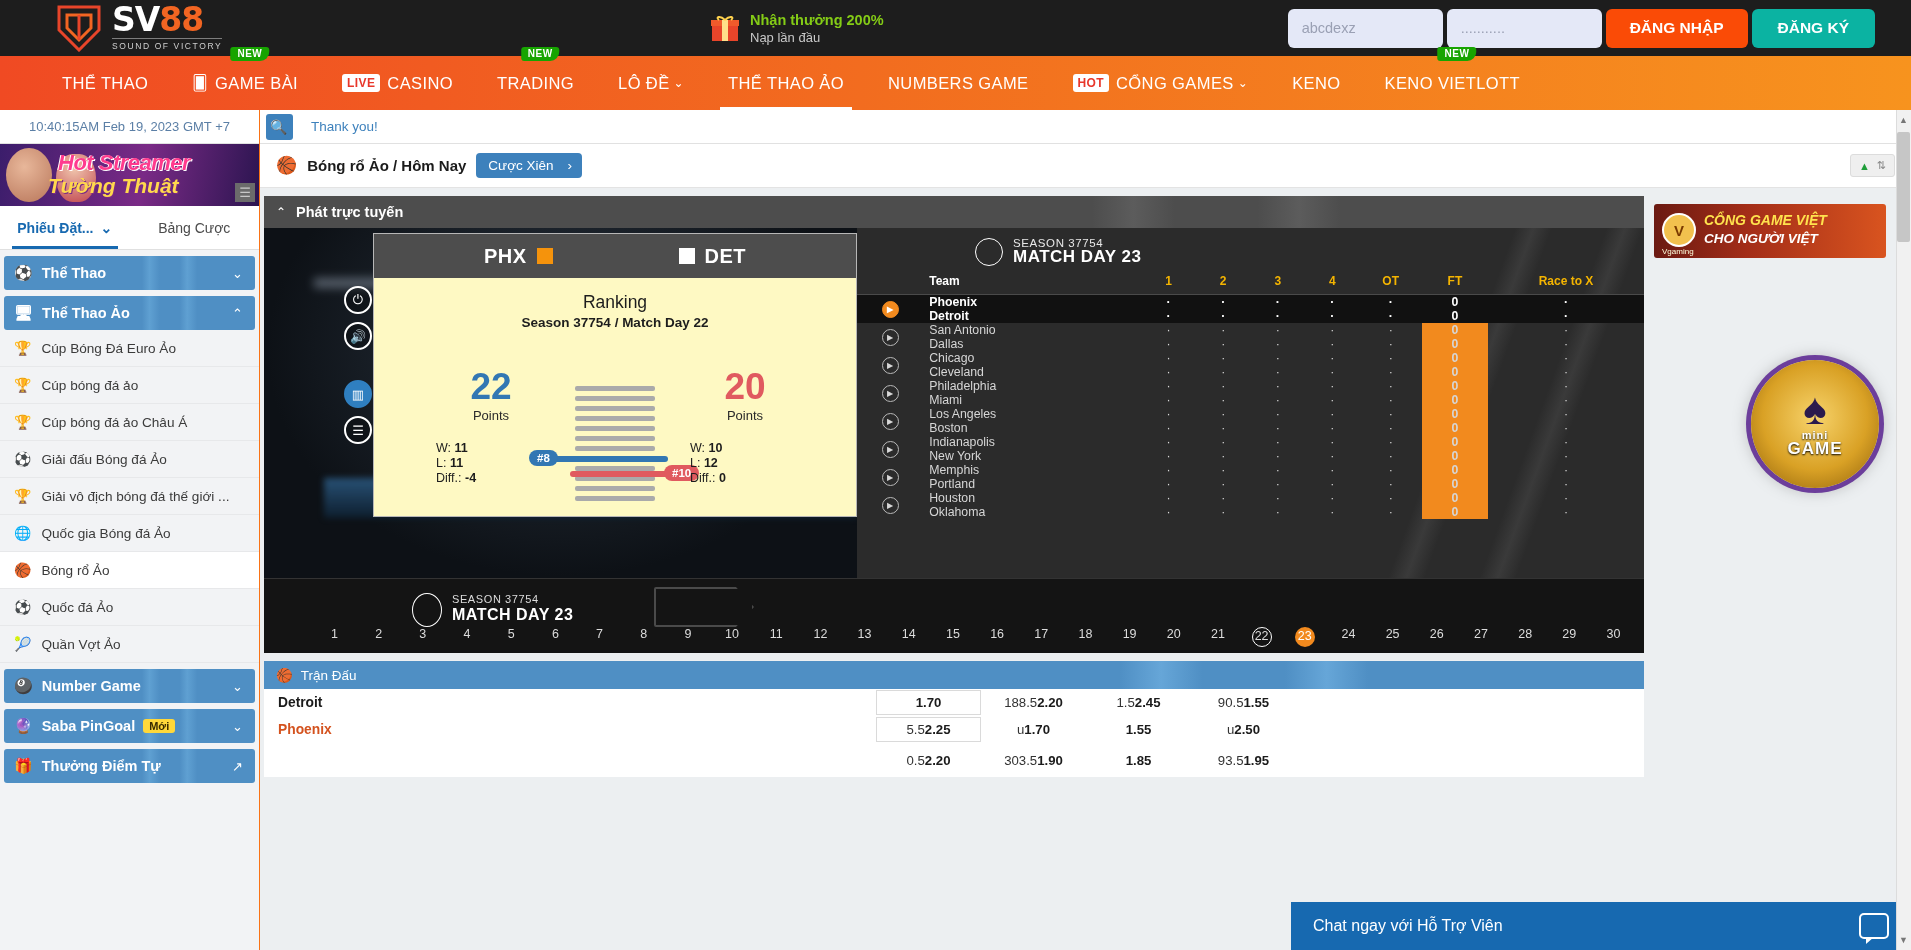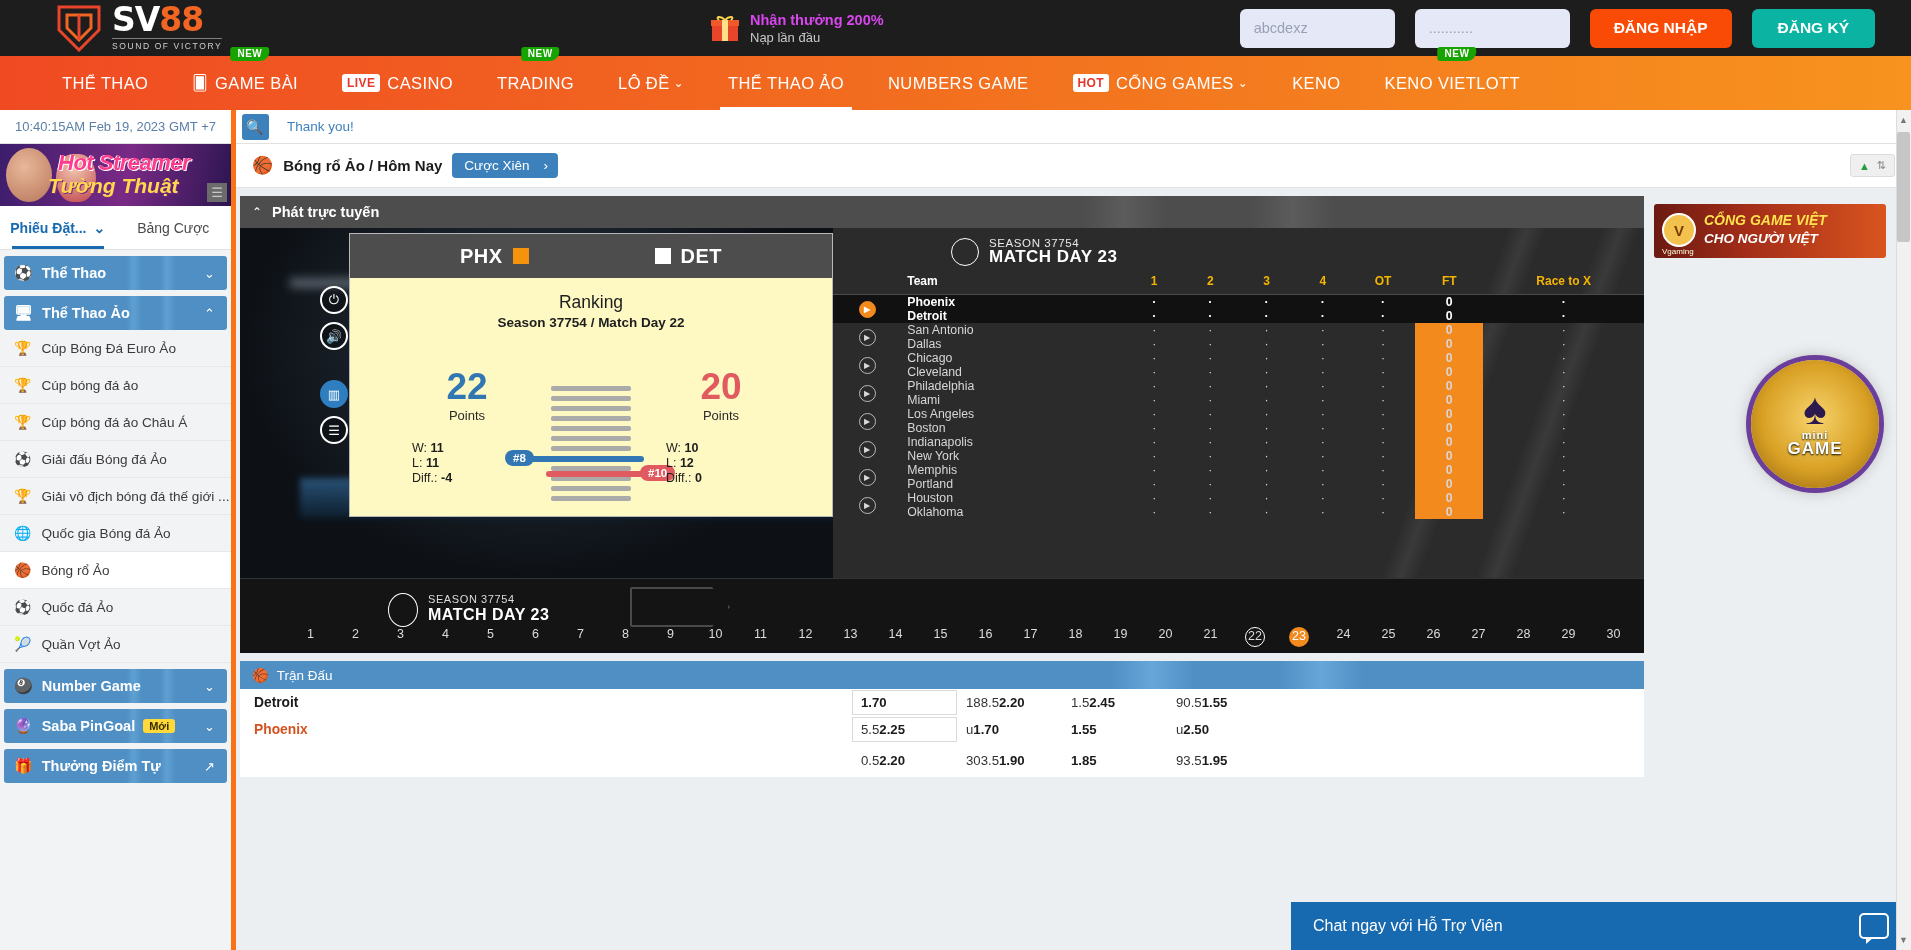--- a/index.html
+++ b/index.html
@@ -15,28 +15,28 @@
   .logo-text { margin-left:10px; }
   .logo-sv { font-size:33px; font-weight:bold; letter-spacing:-1px; line-height:30px;
     font-family:"DejaVu Sans", sans-serif; }
   .logo-sv .w { color:#fff; }
   .logo-sv .o { color:#f26522; }
   .logo-sub { color:#cfcfcf; font-size:8.5px; letter-spacing:1.6px; margin-top:3px;
     border-top:1px solid #7d7d7d; padding-top:2px; }
 
   .promo { display:flex; align-items:center; gap:10px; position:absolute; left:710px; }
   .gift { width:30px; height:30px; position:relative; }
-  .promo-txt1 { color:#d946ef; font-size:14.5px; font-weight:bold; line-height:18px; }
+  .promo-txt1 { color:#84cc16; font-size:14.5px; font-weight:bold; line-height:18px; }
   .promo-txt2 { color:#c9c9c9; font-size:13px; line-height:17px; }
 
   .login-input { width:155px; height:39px; border-radius:6px; border:none;
     background:#e4e8f7; padding:0 14px; font-size:14.5px; color:#8a8fa3;
     font-family:"Liberation Sans", sans-serif; outline:none; }
   .login-input::placeholder { color:#9aa0b4; }
-  .hdr-right { position:absolute; right:36px; display:flex; align-items:flex-end; gap:20px;margin-left:11px; }
+  .hdr-right { position:absolute; right:36px; display:flex; align-items:flex-end; gap:4px;margin-left:11px; }
   .btn-login { background:#fa4b06; color:#fff; border:none; border-radius:6px;
     height:39px; padding:0 24px; font-size:15.5px; font-weight:bold; cursor:pointer;
     font-family:"Liberation Sans", sans-serif; }
   .btn-reg { background:#0bb3a2; color:#fff; border:none; border-radius:6px;
     height:39px; padding:0 26px; font-size:15.5px; font-weight:bold; cursor:pointer;
     font-family:"Liberation Sans", sans-serif; }
 
   
   .nav { height:54px; background:linear-gradient(90deg,#f04a23 0%,#f26c1f 45%,#f7931e 100%);
     display:flex; align-items:center; padding-left:40px; position:relative; }
@@ -52,22 +52,22 @@
     padding:2px 5px; border-radius:3px; margin-right:7px; }
   .tag-hot { background:#fff; color:#e8372b; font-size:12px; font-weight:bold;
     padding:2px 5px; border-radius:3px; margin-right:7px; }
   .nav-ic { margin-right:7px; font-size:15px; }
   .caret { margin-left:4px; font-size:12px; }
 
   
   .page { display:flex; height:calc(950px - 110px); background:#eceff1; position:relative; }
 
   
-  .sidebar { width:236px; background:#f2f3f5; flex:none; overflow:hidden;
-    border-right:5px solid #f97316; }
+  .sidebar { width:260px; background:#f2f3f5; flex:none; overflow:hidden;
+    border-right:1px solid #f97316; }
   .clockbar { height:34px; background:#fff; display:flex; align-items:center;
     justify-content:center; border-bottom:1px solid #e1e1e1; }
   .clockbar span { color:#5b7fa6; font-size:13px; }
   .promo-banner { height:62px; position:relative; overflow:hidden;
     background:linear-gradient(100deg,#3b1d6b,#7a2a86 55%,#2b1550); }
   .pb-t1 { position:absolute; left:58px; top:6px; font-size:22px; font-weight:bold;
     color:#ff3b8e; font-style:italic; letter-spacing:-.5px;
     text-shadow:1px 1px 0 #fff,-1px 0 0 #fff; }
   .pb-t2 { position:absolute; left:48px; top:30px; font-size:21px; font-weight:bold;
     color:#ffd84d; font-style:italic; text-shadow:1px 1px 0 #7a2a86; }
@@ -228,21 +228,21 @@
   .mt-colhdr { display:flex; border-bottom:1px solid #e0e0e0; height:30px;
     align-items:flex-end; }
   .mt-colhdr .spacer { width:612px; }
   .mt-colhdr .ch { width:105px; text-align:center; font-size:12.8px; color:#555;
     padding-bottom:4px; overflow:hidden; white-space:nowrap; }
   .mt-row { display:flex; height:27px; align-items:center; }
   .mt-team { width:612px; padding-left:14px; font-size:13.8px; font-weight:bold; }
   .mt-team.home { color:#1b1b1b; }
   .mt-team.away { color:#d4521e; }
   .odd { width:105px; height:25px; display:flex; align-items:center;
-    justify-content:flex-start; padding:0 8px; font-size:13.2px; color:#1b1b1b;
+    justify-content:center; padding:0 8px; font-size:13.2px; color:#1b1b1b;
     border:1px solid transparent; cursor:pointer; }
   .odd.box { background:#fff; border:1px solid #dadada; }
   .odd .hdp { color:#333; }
   .odd .val { font-weight:bold; }
 
   
   .rail { width:245px; flex:none; padding-top:8px; }
   .ad { width:232px; height:54px; border-radius:3px; overflow:hidden; position:relative;
     background:linear-gradient(90deg,#6b1a12,#a32d18 40%,#d9541f); }
   .ad-badge { position:absolute; left:8px; top:9px; width:34px; height:34px;

